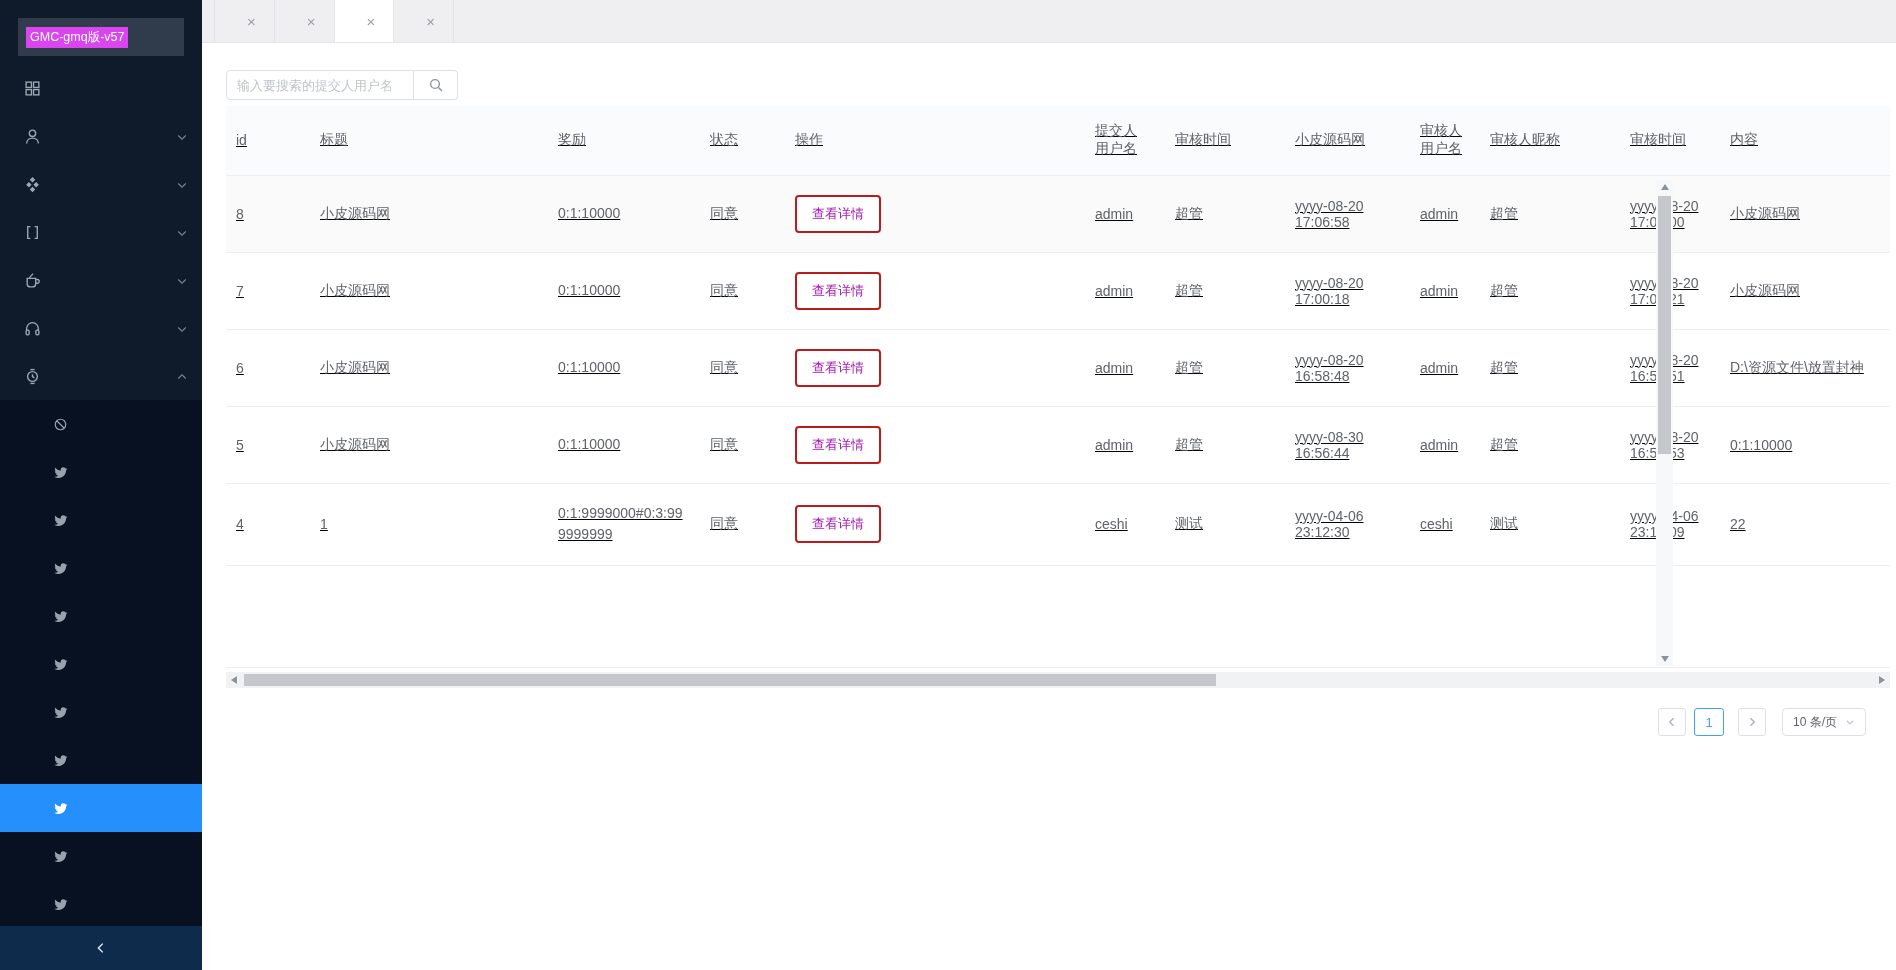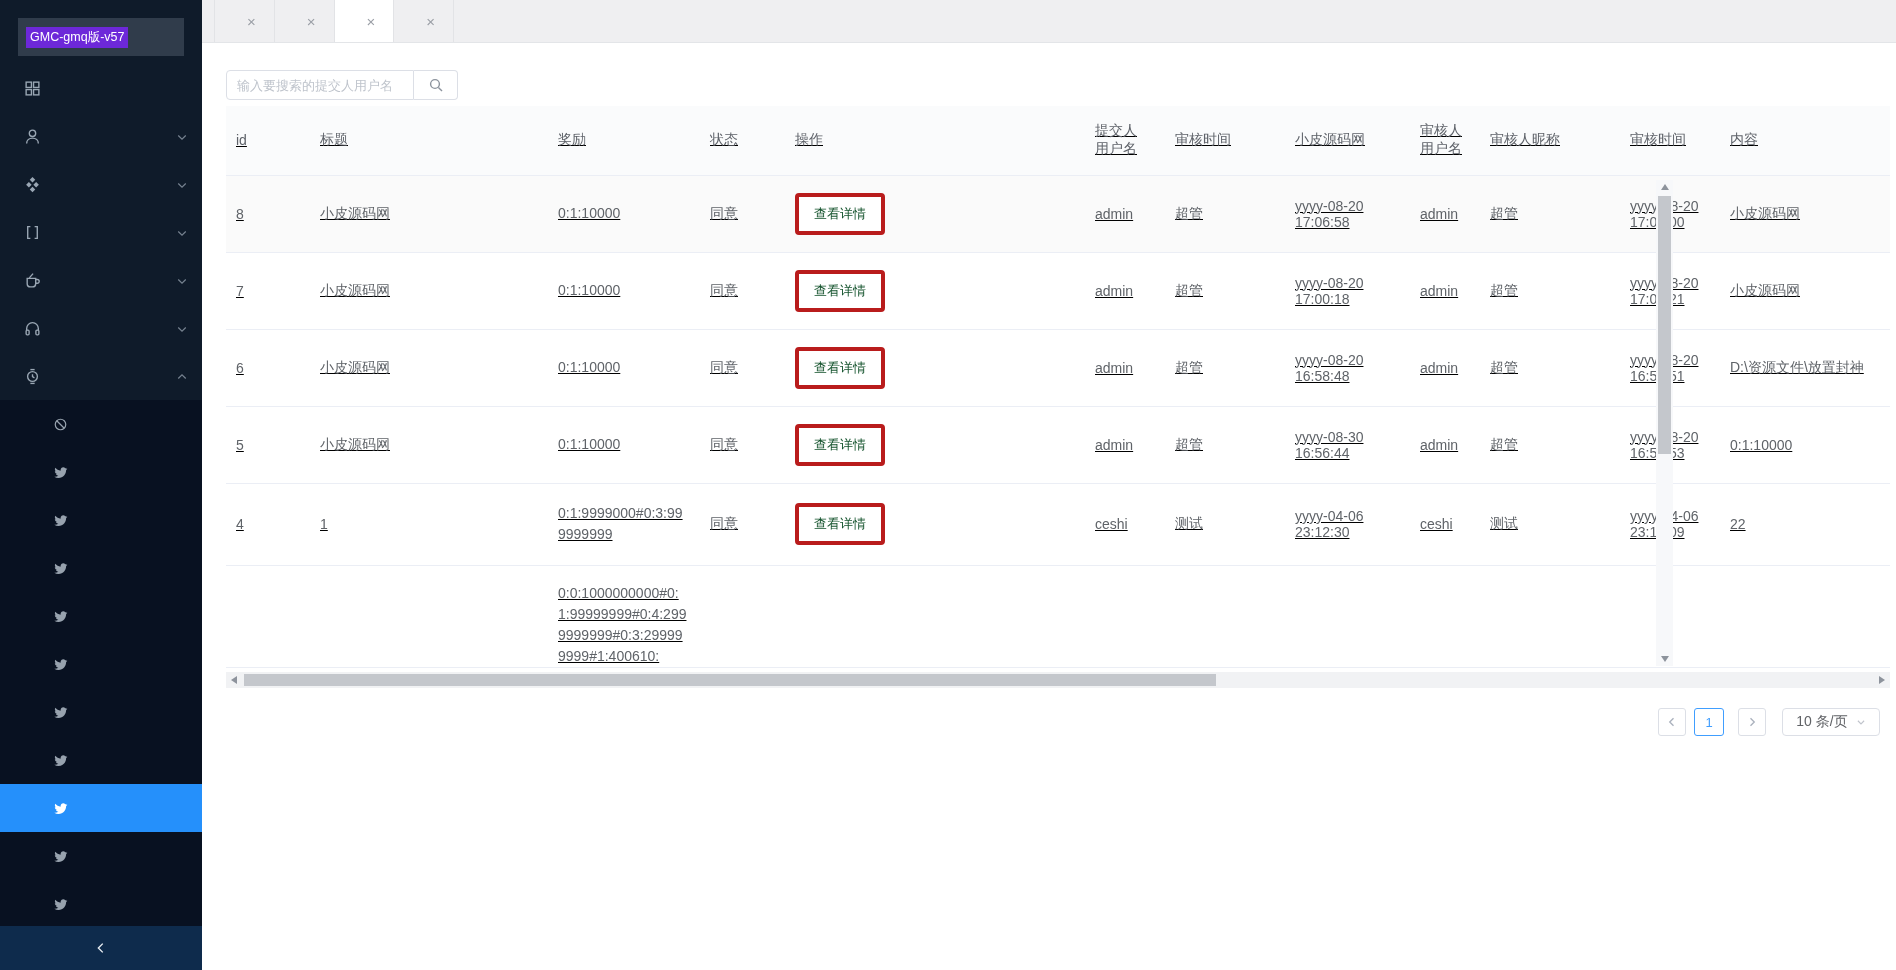--- a/index.html
+++ b/index.html
@@ -3,21 +3,21 @@
 <meta charset="utf-8">
 <style>
   * { box-sizing: border-box; margin: 0; padding: 0; }
   html,body { width:1896px; height:970px; overflow:hidden; background:#fff;
     font-family:"Liberation Sans","DejaVu Sans",sans-serif; font-size:14px; }
 
   
   .sidebar { position:absolute; left:0; top:0; width:202px; height:970px; background:#0f1b2a; }
   .logo { position:absolute; left:18px; top:18px; width:166px; height:38px; background:#303c4b;
           display:flex; align-items:center; padding-left:8px; }
-  .logo span { background:#6d28d9; color:#ffffff; font-size:12.5px; padding:2px 4px; white-space:nowrap; }
+  .logo span { background:#d946ef; color:#ffffff; font-size:12.5px; padding:2px 4px; white-space:nowrap; }
   .menu { position:absolute; left:0; top:64px; width:202px; }
   .m-item { height:48px; display:flex; align-items:center; padding:0 14px 0 24px; color:#aeb9c4; cursor:pointer; }
   .m-item .ic { width:17px; height:17px; margin-right:10px; flex:0 0 17px; color:#9aa7b4; }
   .m-item .lbl { flex:1; font-size:14px; }
   .m-item .chev { width:12px; height:12px; color:#76828f; }
   .submenu { position:absolute; left:0; top:400px; width:202px; background:#081121; }
   .s-item { height:48px; display:flex; align-items:center; padding-left:53px; color:#a7b2bd; cursor:pointer; }
   .s-item .ic { width:15px; height:15px; margin-right:10px; flex:0 0 15px; color:#97a2ae; }
   .s-item.active { background:#2590fb; color:#ffffff; }
   .s-item.active .ic { color:#ffffff; }
@@ -50,22 +50,22 @@
   td { padding:0 10px; color:#5f6368; font-size:14px; border-bottom:1px solid #ebeef5; vertical-align:middle;
        overflow:hidden; }
   tbody tr { height:77px; background:#fff; }
   tbody tr:first-child { background:#fafafa; }
   tbody tr.tall { height:82px; }
   tbody tr.partial { height:110px; }
   tbody tr.partial td { vertical-align:top; padding-top:17px; border-bottom:none; }
   td.reward { word-break:break-all; line-height:21px; }
   td.content-cell { white-space:nowrap; }
   td.time-cell { line-height:16px; }
-  .detail-btn { display:inline-block; padding:8px 15px; background:#fff; border:4px solid #b91c1c;
-       border-radius:4px; color:#14532d; font-size:13px; cursor:pointer; white-space:nowrap; }
+  .detail-btn { display:inline-block; padding:8px 15px; background:#fff; border:2px solid #b91c1c;
+       border-radius:4px; color:#a21caf; font-size:13px; cursor:pointer; white-space:nowrap; }
 
   
   .vscroll { position:absolute; left:1454px; top:180px; width:17px; height:486px; background:#f7f8fa; }
   .vscroll .arrow { position:absolute; left:0; width:17px; height:14px; display:flex; align-items:center; justify-content:center; color:#8d939c; }
   .vscroll .up { top:0; } .vscroll .down { bottom:0; }
   .vscroll .thumb { position:absolute; left:2px; top:16px; width:13px; height:258px; background:#c4c7cc; }
   .hscroll { position:absolute; left:24px; top:672px; width:1664px; height:16px; background:#f1f2f4; }
   .hscroll .arrow { position:absolute; top:0; width:16px; height:16px; display:flex; align-items:center; justify-content:center; color:#8d939c; }
   .hscroll .left { left:0; } .hscroll .right { right:0; }
   .hscroll .thumb { position:absolute; left:18px; top:2px; width:972px; height:12px; background:#c4c7cc; }
@@ -75,22 +75,22 @@
   .tri-left { border-width:4px 6px 4px 0; border-color:transparent #8d939c transparent transparent; }
   .tri-right { border-width:4px 0 4px 6px; border-color:transparent transparent transparent #8d939c; }
 
   
   .pager-btn { position:absolute; top:708px; width:28px; height:28px; background:#fff; border:1px solid #dcdfe6;
        border-radius:3px; display:flex; align-items:center; justify-content:center; color:#aab1bd; cursor:pointer; }
   .pager-prev { left:1456px; } .pager-next { left:1536px; }
   .pager-page { position:absolute; top:708px; left:1492px; width:30px; height:28px; background:#fff;
        border:1px solid #409eff; border-radius:3px; color:#409eff; font-size:13px;
        display:flex; align-items:center; justify-content:center; cursor:pointer; }
-  .page-size { position:absolute; top:708px; left:1580px; width:98px; height:28px; background:#fff;
-       border:1px solid #dcdfe6; border-radius:4px; color:#606266; font-size:14px;
+  .page-size { position:absolute; top:708px; left:1580px; width:84px; height:28px; background:#fff;
+       border:1px solid #dcdfe6; border-radius:4px; color:#606266; font-size:12px;
        display:flex; align-items:center; justify-content:center; gap:8px; cursor:pointer; }
   .page-size .chev { color:#c0c4cc; }
 </style>
 </head>
 <body>
 
 <div class="sidebar">
   <div class="logo">
     <span>GMC-gmq版-v57</span>
   </div>
@@ -375,34 +375,20 @@
             <td>同意</td>
             <td><span class="detail-btn">查看详情</span></td>
             <td>ceshi</td>
             <td>测试</td>
             <td class="time-cell">yyyy-04-06 23:12:30</td>
             <td>ceshi</td>
             <td>测试</td>
             <td class="time-cell">yyyy-04-06 23:13:09</td>
             <td class="content-cell">22</td>
           </tr>
-          <tr class=" partial">
-            <td></td>
-            <td></td>
-            <td class="reward">0:0:1000000000#0:1:99999999#0:4:2999999999#0:3:299999999#1:400610:</td>
-            <td></td>
-            <td></td>
-            <td></td>
-            <td></td>
-            <td class="time-cell"></td>
-            <td></td>
-            <td></td>
-            <td class="time-cell"></td>
-            <td class="content-cell"></td>
-          </tr>
         </tbody>
     </table>
   </div>
 
   <div class="vscroll">
     <div class="arrow up">
         <div class="tri tri-up"></div>
       </div>
     <div class="thumb"></div>
     <div class="arrow down">

